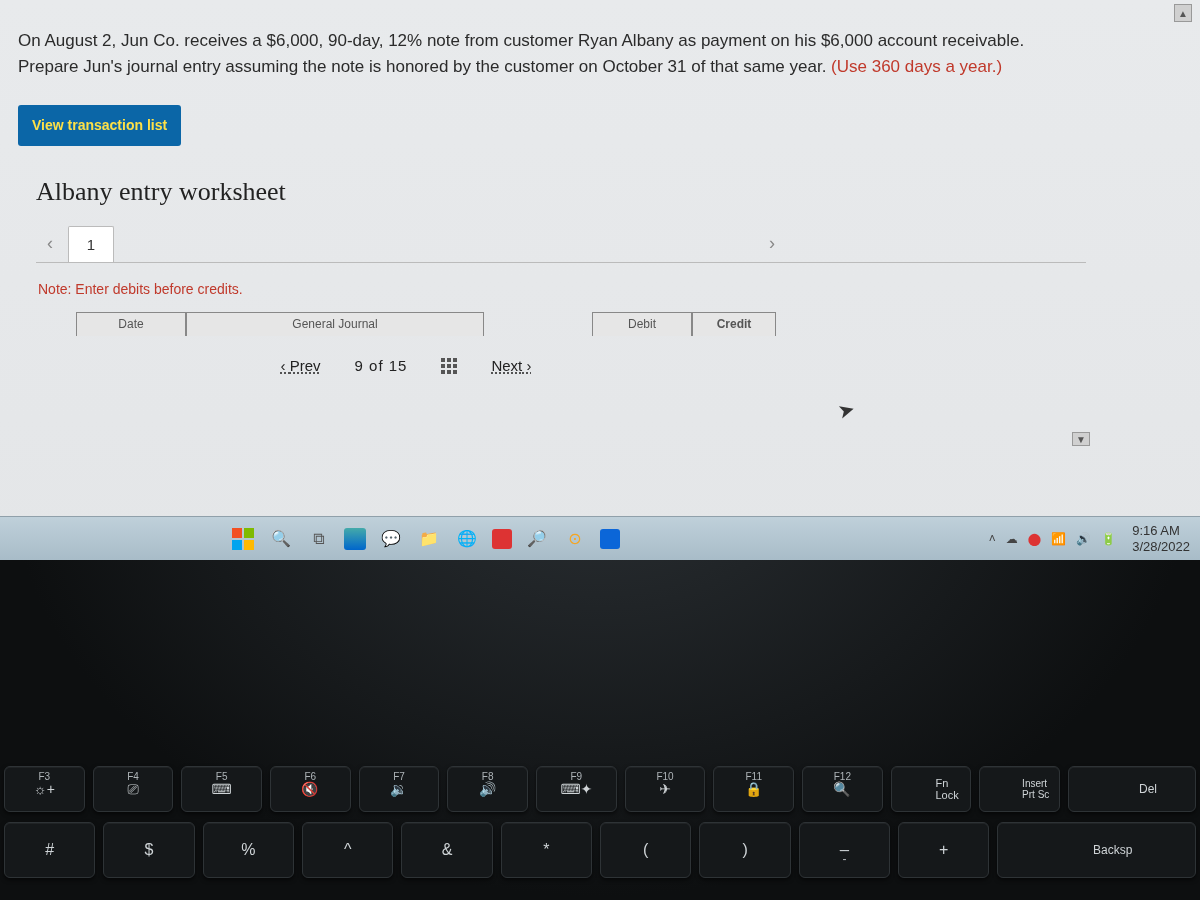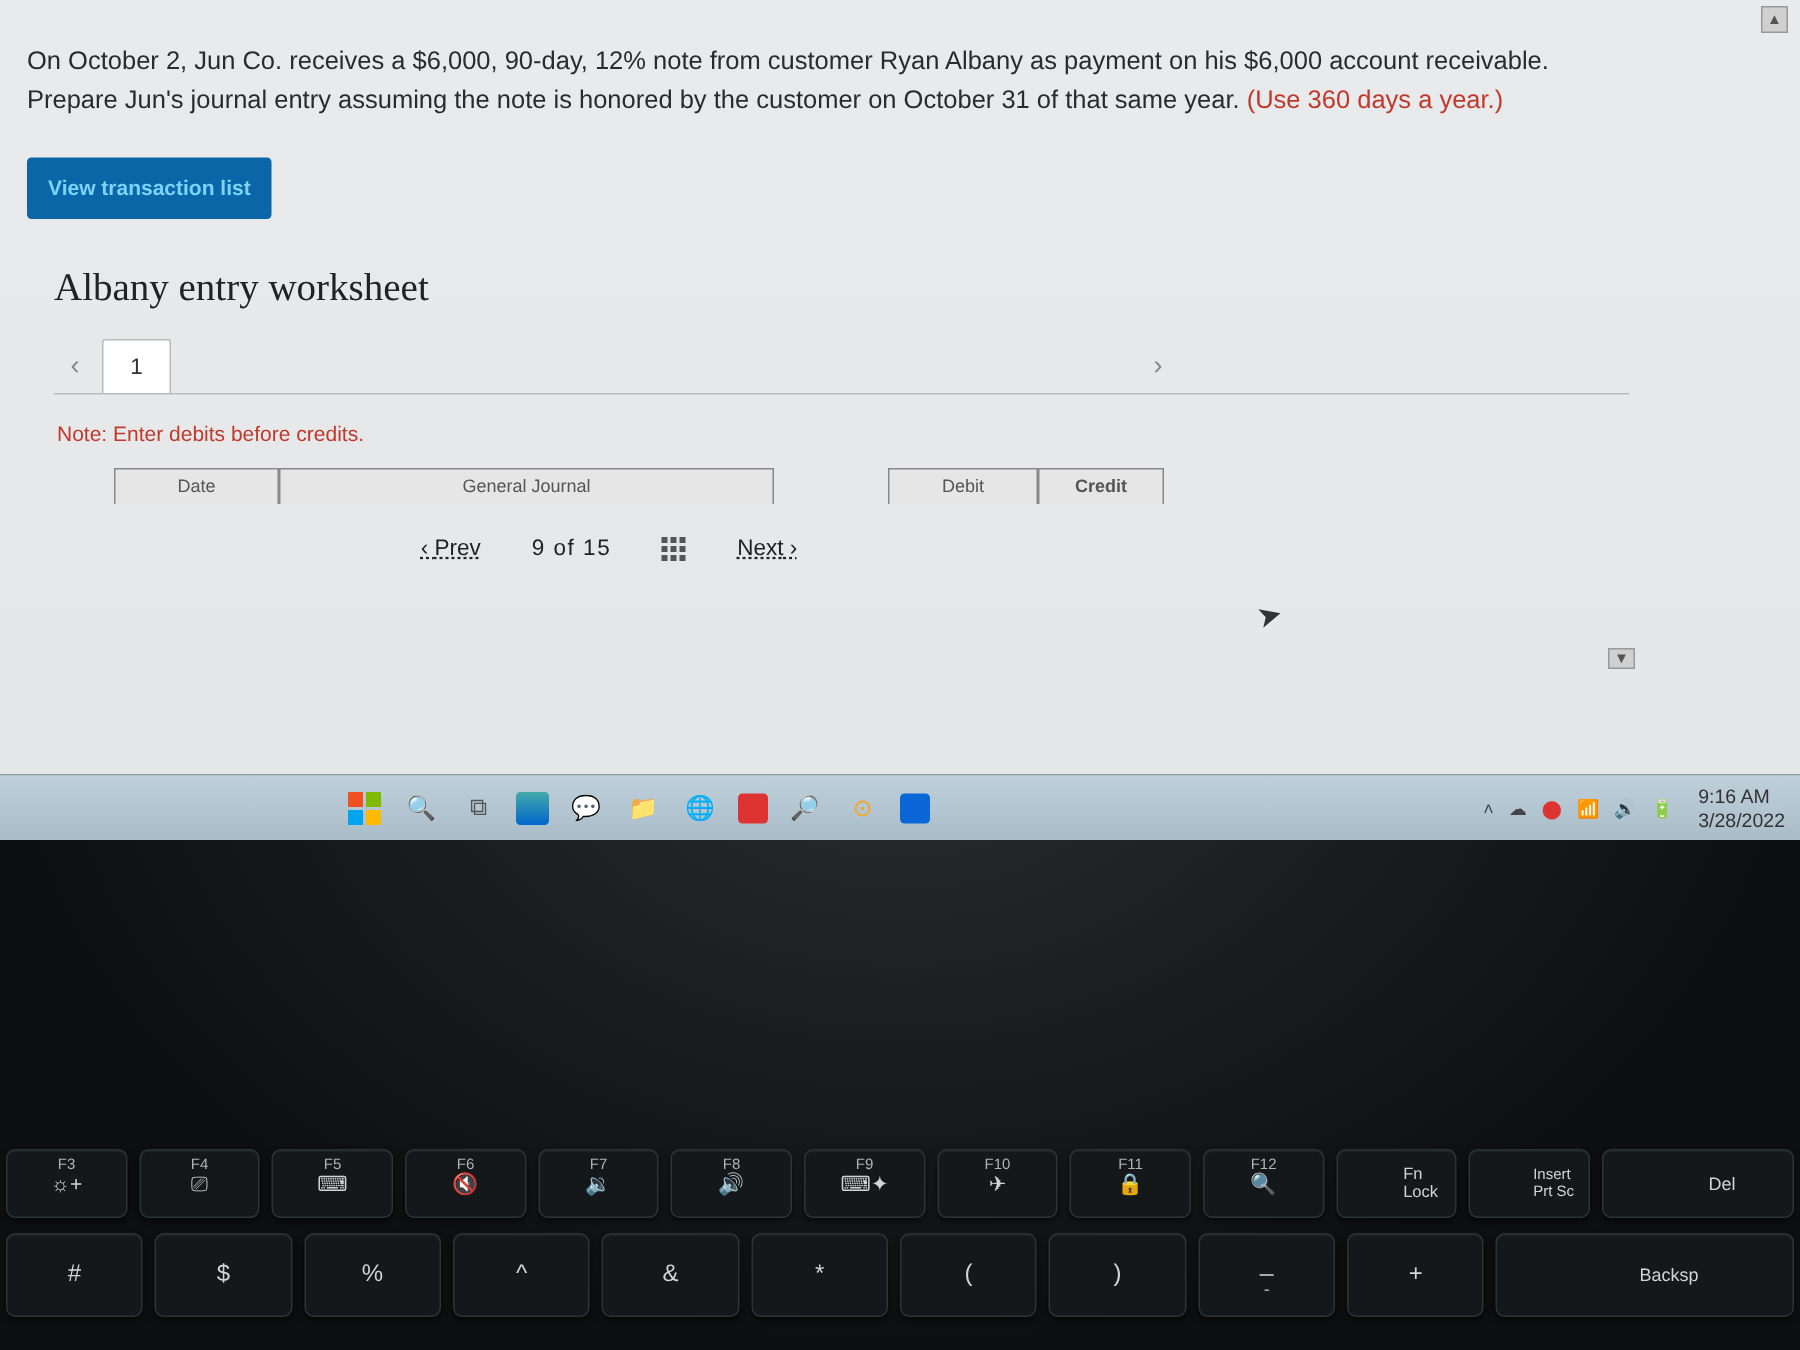--- a/index.html
+++ b/index.html
@@ -21,21 +21,21 @@
     font-size: 17px;
     line-height: 1.55;
   }
   .content .red { color: #c0392b; }
 
   .view-btn {
     display: inline-block;
     margin: 24px 0 16px 0;
     padding: 10px 14px;
     background: #0b66a7;
-    color: #7dd3fc;
+    color: #fde047;
     font-size: 14px;
     font-weight: bold;
     border-radius: 3px;
     cursor: pointer;
   }
 
   .worksheet {
     margin: 10px 0 0 18px;
     width: 1050px;
   }
@@ -99,21 +99,21 @@
   .tbl-head .cell {
     border: 1px solid #888;
     background: #e6e6e6;
     font-size: 12px;
     color: #555;
     display: flex; align-items: flex-start; justify-content: center;
     padding-top: 2px;
     height: 28px;
   }
   .cell.date { width: 110px; }
-  .cell.gj   { width: 330px; }
+  .cell.gj   { width: 298px; }
   .cell.deb  { width: 100px; margin-left: auto;}
   .cell.cred { width: 84px; font-weight: bold; }
   
   .tbl-head { position: relative; left: 40px; }
   .cell.deb, .cell.cred { position: relative; top: 0; }
   .tbl-head .spacer { flex: 1; }
 
   
   .nav-row {
     display: flex;
@@ -241,21 +241,21 @@
 
 </style>
 </head>
 <body>
 
 <div class="screen">
 
   <div class="scroll-up">▲</div>
 
   <div class="content">
-    <p>On October 2, Jun Co. receives a $6,000, 90-day, 12% note from customer Ryan Albany as payment on his $6,000 account receivable.</p>
+    <p>On August 2, Jun Co. receives a $6,000, 90-day, 12% note from customer Ryan Albany as payment on his $6,000 account receivable.</p>
     <p>
       <span>Prepare Jun's journal entry assuming the note is honored by the customer on October 31 of that same year. </span><span class="red">(Use 360 days a year.)</span>
     </p>
 
     <div class="view-btn">View transaction list</div>
 
     <div class="worksheet">
       <h2>Albany entry worksheet</h2>
 
       <div class="pager-row">

